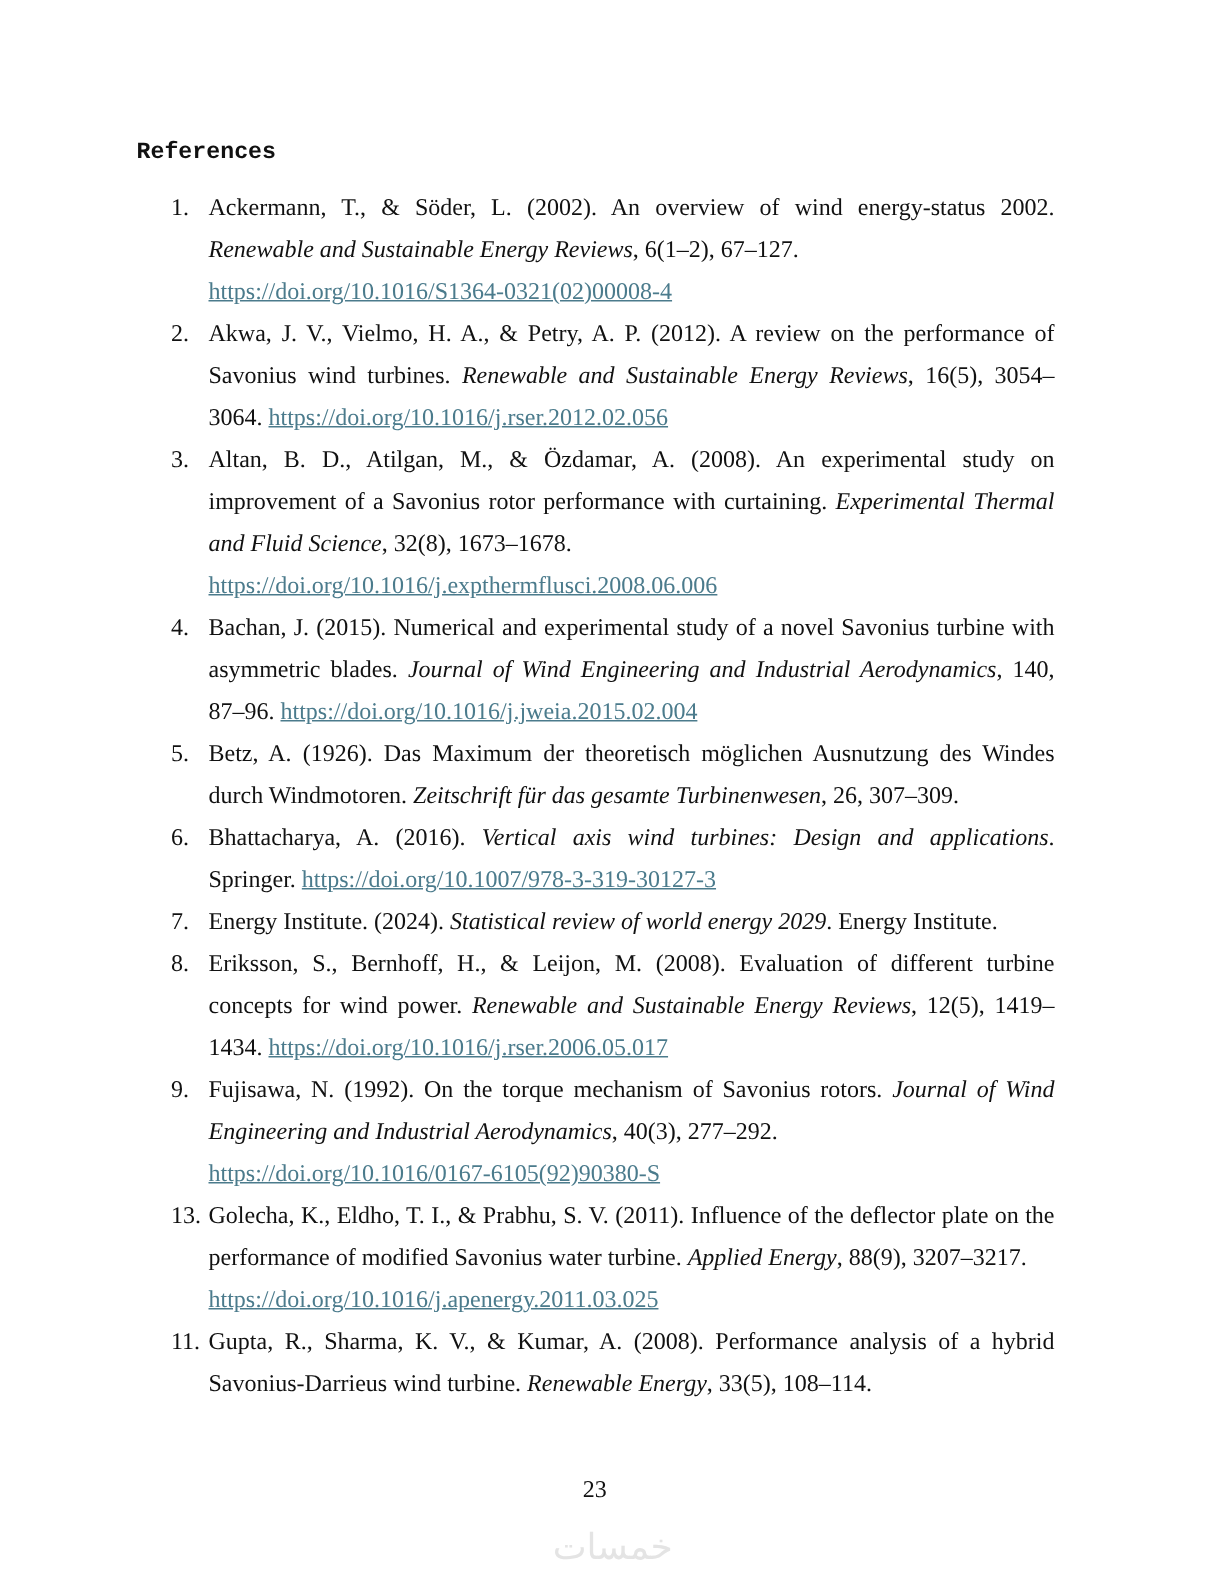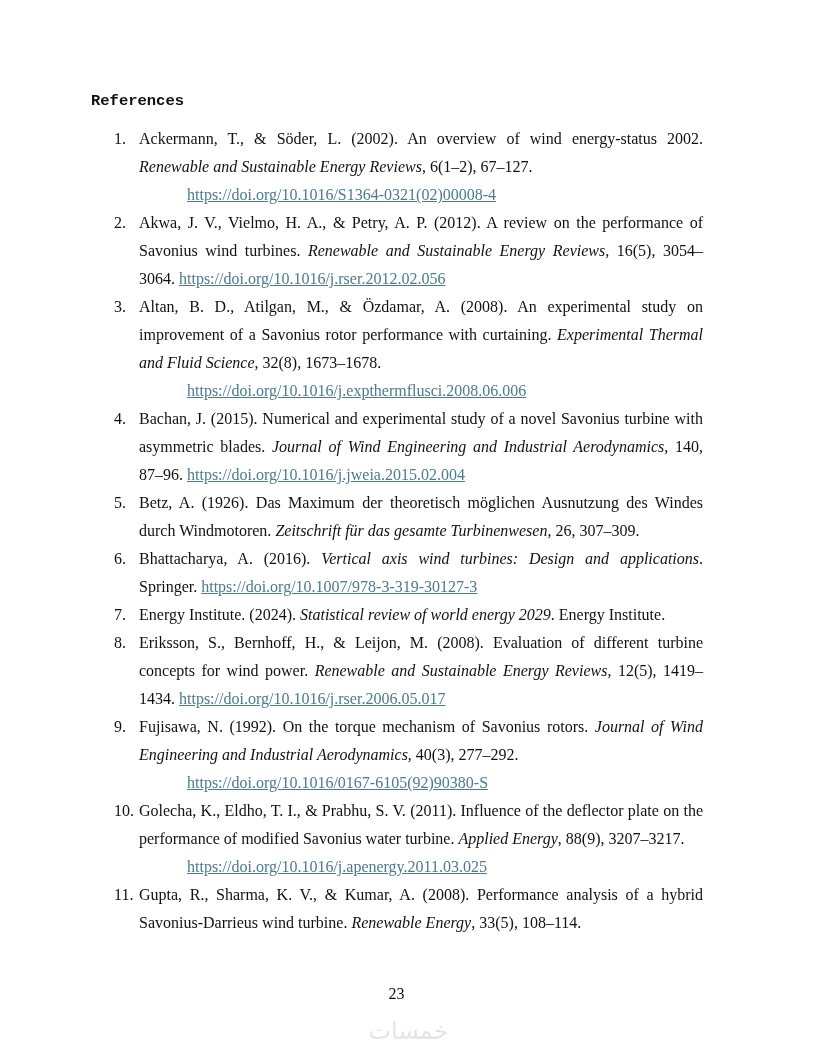--- a/index.html
+++ b/index.html
@@ -58,21 +58,20 @@
     .journal { font-style: italic; }
     .doi {
       color: #4b7b8c;
       text-decoration: underline;
       text-decoration-color: #4b7b8c;
     }
     .doi-line {
       display: block;
       text-align: left;
       text-align-last: left;
-      margin-left: 48px;
     }
     .page-number {
       position: absolute;
       left: 0;
       width: 793px;
       top: 984px;
       text-align: center;
       font-size: 16px;
       line-height: 20px;
     }
@@ -139,21 +138,21 @@
       <span>Eriksson, S., Bernhoff, H., &amp; Leijon, M. (2008). Evaluation of different turbine concepts for wind power. </span><span class="journal">Renewable and Sustainable Energy Reviews</span><span>, 12(5), 1419–1434. </span><a class="doi">https://doi.org/10.1016/j.rser.2006.05.017</a>
     </li>
 
     <li class="ref">
       <span class="ref-num">9.</span>
       <span>Fujisawa, N. (1992). On the torque mechanism of Savonius rotors. </span><span class="journal">Journal of Wind Engineering and Industrial Aerodynamics</span><span>, 40(3), 277–292.</span>
       <a class="doi doi-line">https://doi.org/10.1016/0167-6105(92)90380-S</a>
     </li>
 
     <li class="ref">
-      <span class="ref-num two-digit">10.</span>
+      <span class="ref-num two-digit">13.</span>
       <span>Golecha, K., Eldho, T. I., &amp; Prabhu, S. V. (2011). Influence of the deflector plate on the performance of modified Savonius water turbine. </span><span class="journal">Applied Energy</span><span>, 88(9), 3207–3217.</span>
       <a class="doi doi-line">https://doi.org/10.1016/j.apenergy.2011.03.025</a>
     </li>
 
     <li class="ref">
       <span class="ref-num two-digit">11.</span>
       <span>Gupta, R., Sharma, K. V., &amp; Kumar, A. (2008). Performance analysis of a hybrid Savonius-Darrieus wind turbine. </span><span class="journal">Renewable Energy</span><span>, 33(5), 108–114.</span>
     </li>
   </ol>
 

